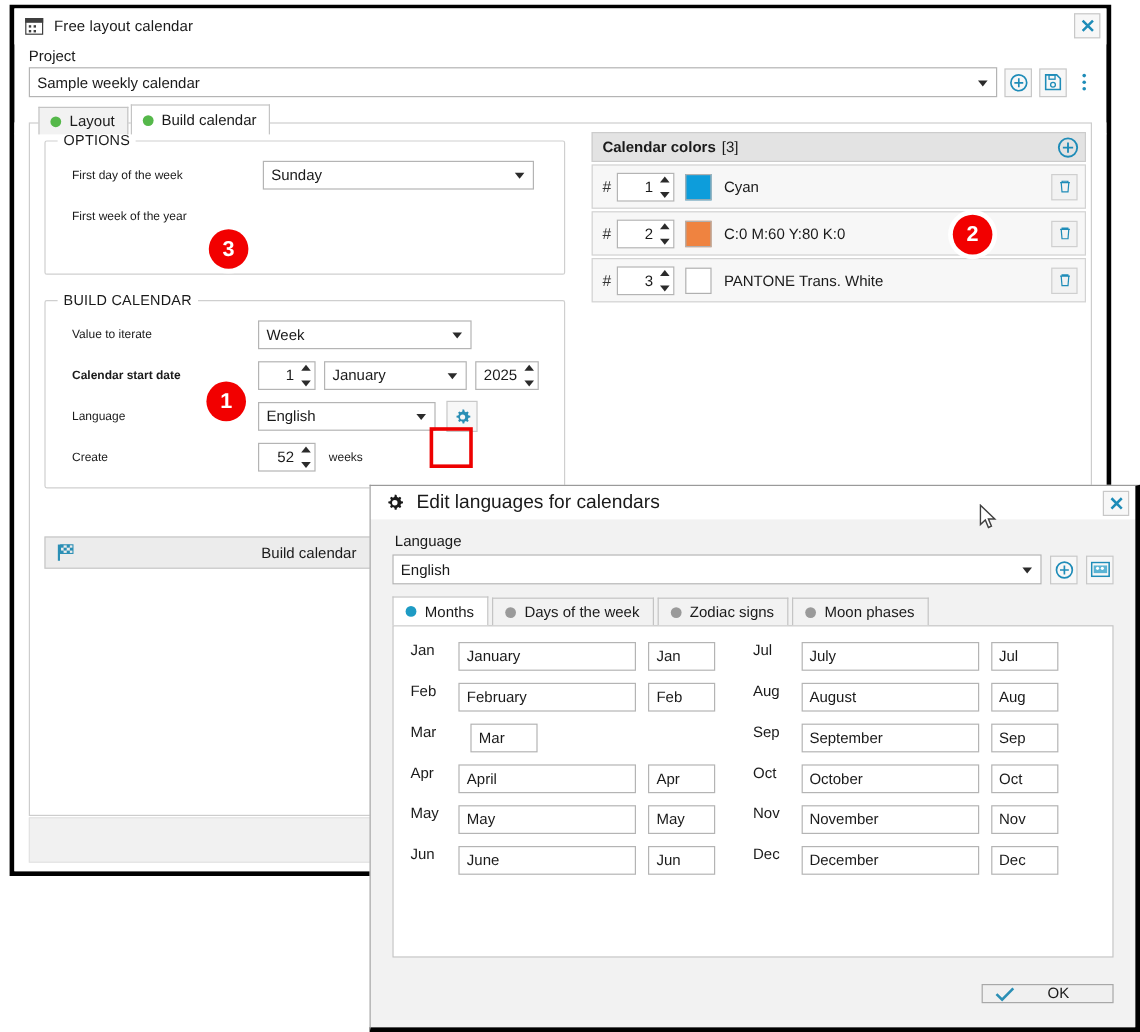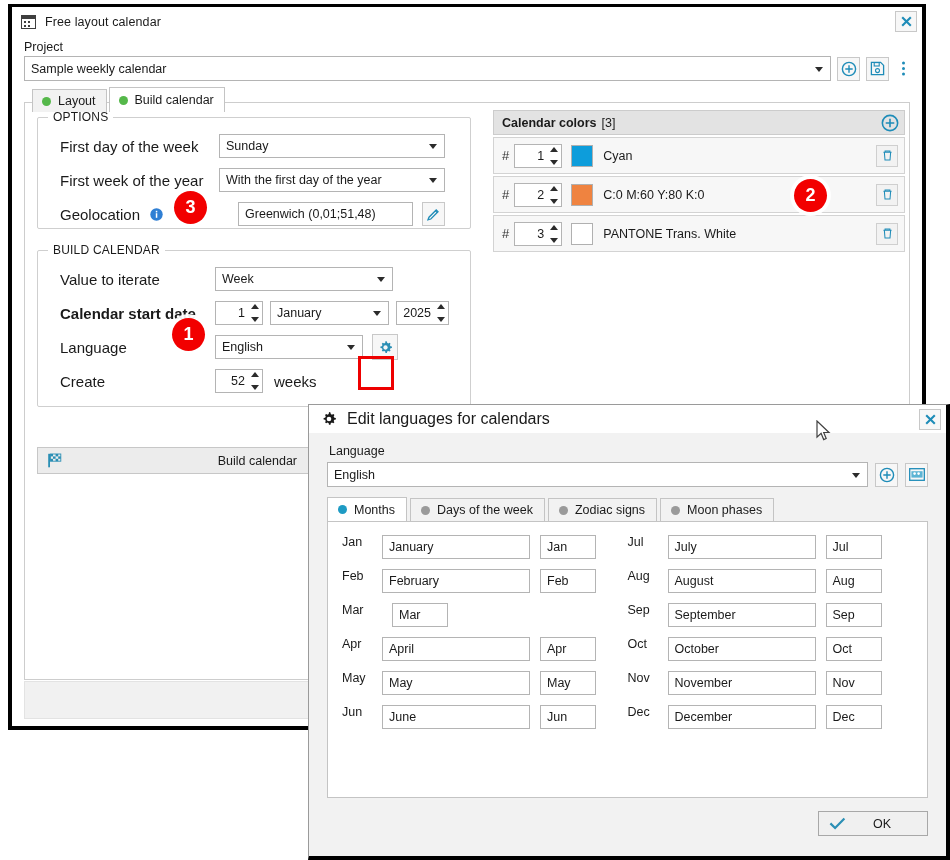--- a/index.html
+++ b/index.html
@@ -155,21 +155,21 @@
     padding: 0 5px;
     font-size: 12px;
     letter-spacing: .2px;
     color: #1a1a1a;
   }
   .frow {
     display: flex; align-items: center;
     height: 24px;
     margin-bottom: 10px;
   }
-  .flabel { font-size: 15px; color: #1a1a1a; }
+  .flabel { font-size: 10px; color: #1a1a1a; }
 
   .spin {
     position: relative;
     border: 1px solid #b4b4b4;
     background: #ffffff;
     height: 24px;
     display: flex; align-items: center;
     justify-content: flex-end;
     padding: 0 17px 0 5px;
     font-size: 12.5px;
@@ -348,21 +348,21 @@
     border: 1px solid #b4b4b4; background: #ffffff;
     display: flex; align-items: center; padding: 0 6px;
     font-size: 12.5px;
   }
 
   #dlg-footer {
     position: absolute; left: 18px; right: 18px; bottom: 20px;
     display: flex; justify-content: flex-end;
   }
   #ok-btn {
-    width: 110px; height: 25px;
+    width: 110px; height: 16px;
     background: #f0f0f0;
     border: 1px solid #a8a8a8;
     display: flex; align-items: center;
     cursor: pointer;
     font-size: 12.5px;
   }
   #ok-btn .ck { width: 36px; display: flex; justify-content: center; }
   #ok-btn .lbl { flex: 1; text-align: center; padding-right: 18px; }
 
   
@@ -440,45 +440,22 @@
         <div class="frow">
           <span class="flabel" style="width:163px;">First day of the week</span>
           <div class="combo" style="width:231px;">
             <span>Sunday</span>
             <span class="arrow"></span>
           </div>
         </div>
 
         <div class="frow">
           <span class="flabel" style="width:163px;">First week of the year</span>
-          <div class="combo" style="width:231px;">
-            <span>With the first day of the year</span>
-            <span class="arrow"></span>
-          </div>
-        </div>
-
-        <div class="frow" style="margin-bottom:0;">
-          <span class="flabel">Geolocation</span>
-          <span style="margin-left:10px; display:flex; align-items:center;">
-            <svg width="13" height="13" viewBox="0 0 13 13">
-              <circle cx="6.5" cy="6.5" r="6.2" fill="#2f7fd4"></circle>
-              <rect x="5.8" y="5.2" width="1.5" height="4.6" fill="#ffffff"></rect>
-              <rect x="5.8" y="2.8" width="1.5" height="1.6" fill="#ffffff"></rect>
-            </svg>
-          </span>
-          <div class="textbox" style="width:194px; margin-left:75px;">
-            <span>Greenwich (0,01;51,48)</span>
-          </div>
-          <div class="icon-btn" style="margin-left:9px;">
-            <svg width="15" height="15" viewBox="0 0 15 15">
-              <path d="M2 12.8 L3.0 10.2 L10.2 3.0 L12 4.8 L4.8 12 Z" fill="none" stroke="#1e8cb8" stroke-width="1.3"></path>
-              <path d="M9.4 3.8 L11.2 5.6" stroke="#1e8cb8" stroke-width="1.3"></path>
-            </svg>
-          </div>
-        </div>
+        </div>
+
       </div>
 
       <div class="group" id="build-group" style="left:12px; top:147px; width:434px; height:157px; padding:16px 14px 0 22px;">
         <span class="legend">BUILD CALENDAR</span>
 
         <div class="frow">
           <span class="flabel" style="width:155px;">Value to iterate</span>
           <div class="combo" style="width:178px;">
             <span>Week</span>
             <span class="arrow"></span>

